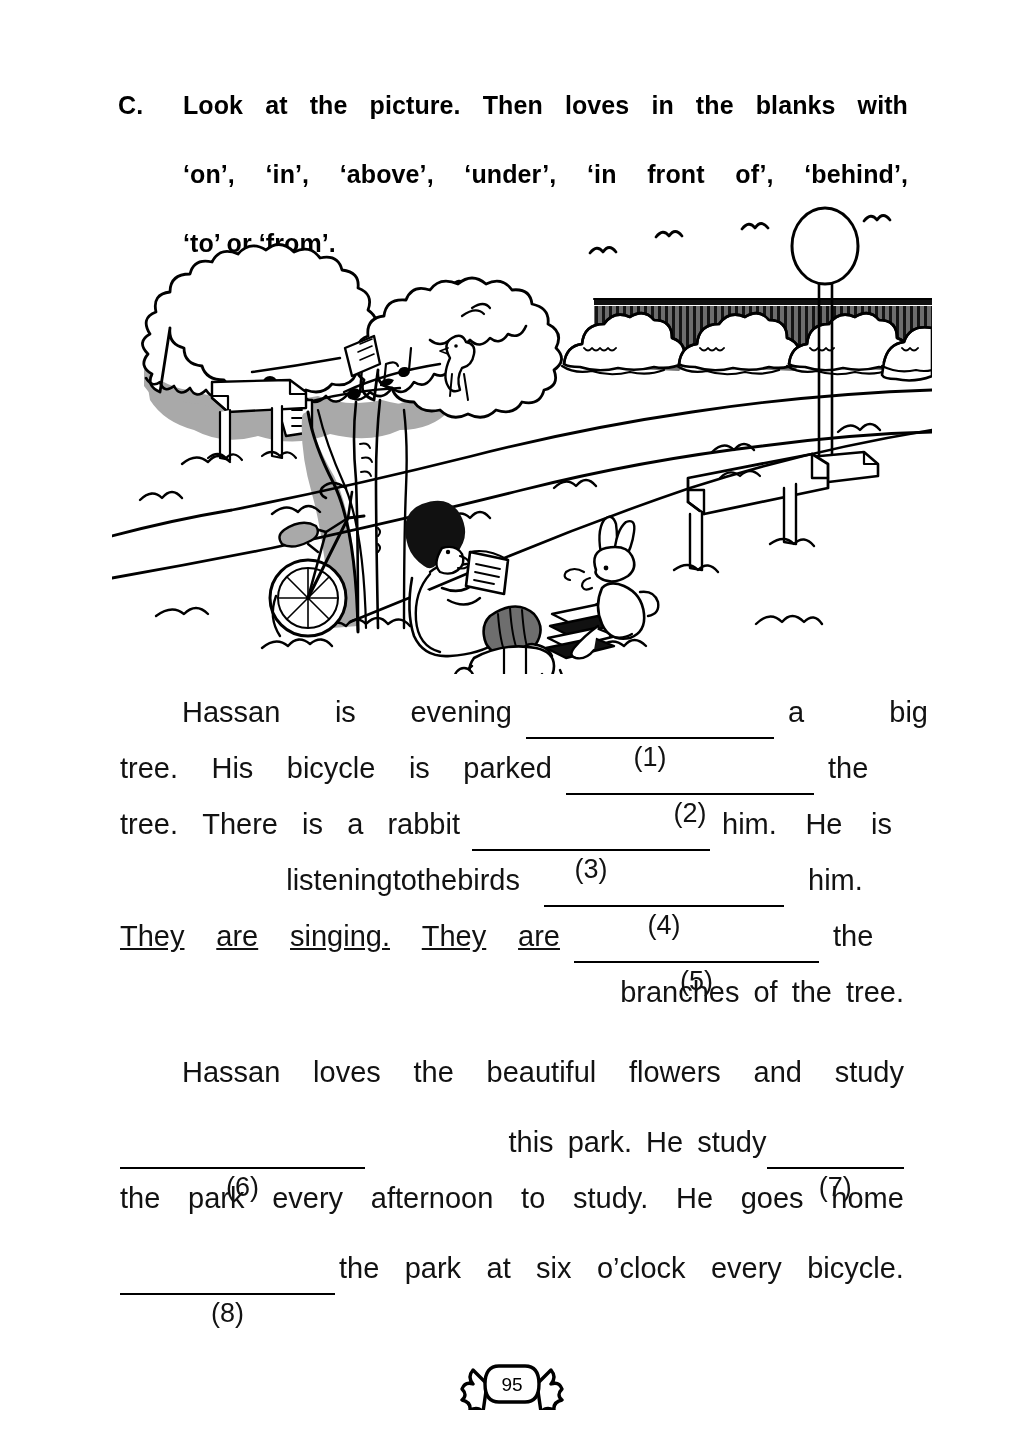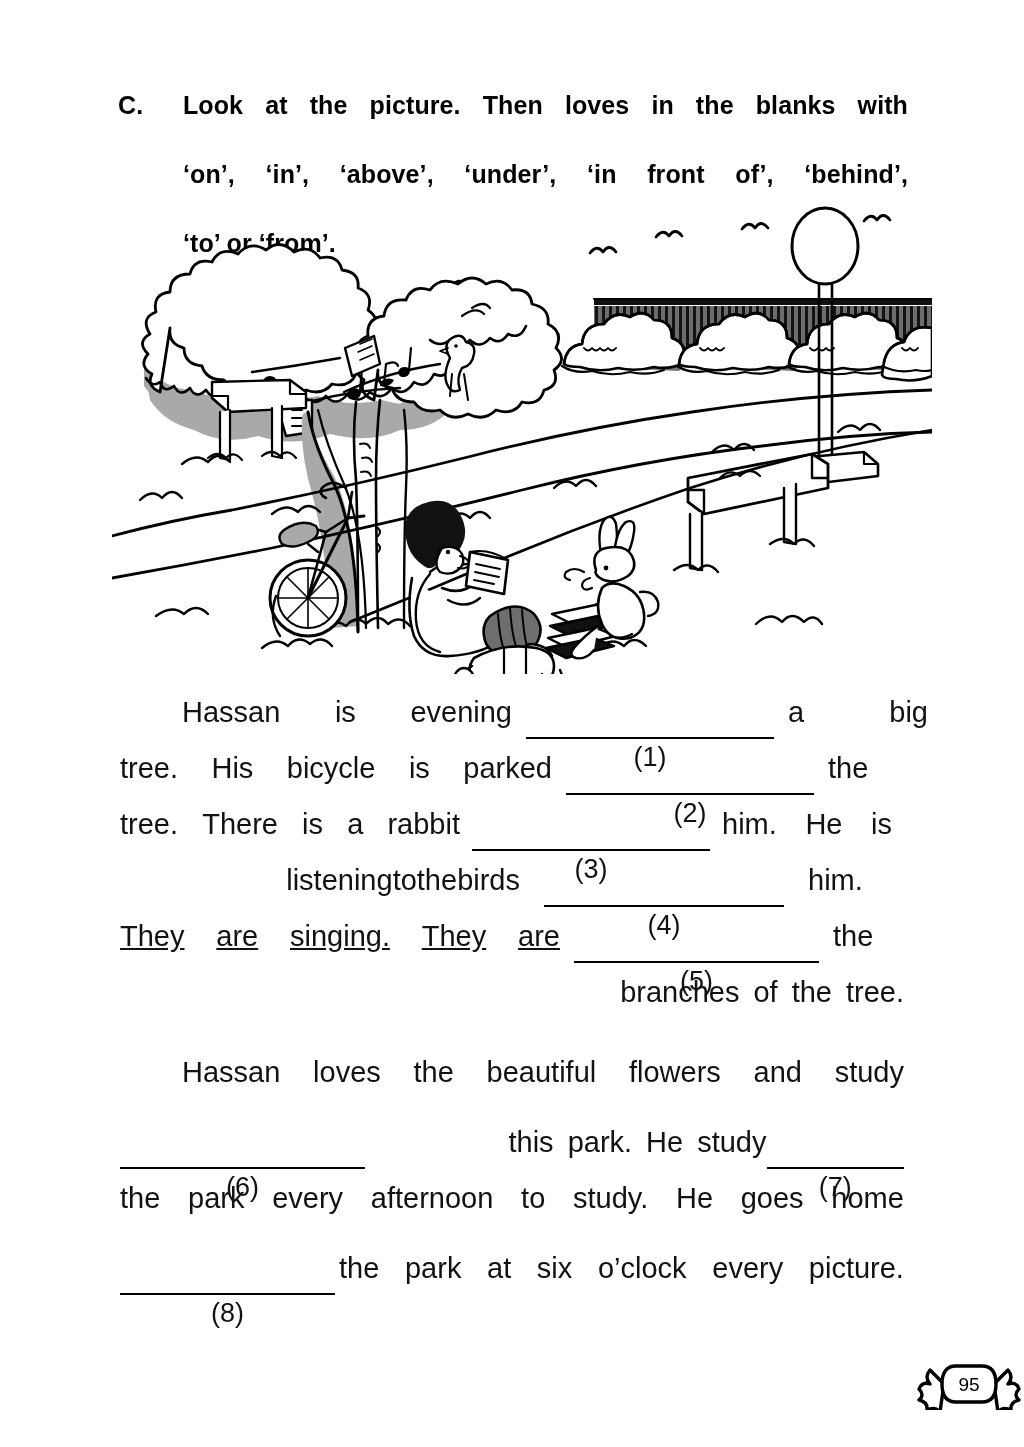--- a/index.html
+++ b/index.html
@@ -121,21 +121,21 @@
   }
   .indent { flex: 0 0 62px; }
 
   
   #page-badge {
     position: absolute;
     left: 0;
     right: 0;
     top: 1358px;
     display: flex;
-    justify-content: flex-end;
+    justify-content: center;
     align-items: center;
   }
   #page-badge svg { display: block; }
   #page-number-text {
     font-size: 19px;
     fill: #000;
     font-family: "Liberation Sans", sans-serif;
   }
 </style>
 </head>
@@ -550,21 +550,21 @@
         <span class="rule"></span>
         <span class="bnum">(8)</span>
       </span>
       <span class="seg spread" style="flex:1 1 auto;margin-left:4px;">
         <span>the</span>
         <span>park</span>
         <span>at</span>
         <span>six</span>
         <span>o’clock</span>
         <span>every</span>
-        <span>picture.</span>
+        <span>bicycle.</span>
       </span>
     </div>
   </div>
 </div>
 
 <div id="page-badge">
   <svg width="110" height="52" viewBox="0 0 110 52" xmlns="http://www.w3.org/2000/svg">
     <g fill="#fff" stroke="#000" stroke-width="3.4" stroke-linejoin="round">
 
       <path d="M30 26 L16 12 q-6 7 0 14 q-8 -3 -11 5 q6 6 0 11 q9 2 8 10 q8 -4 13 2 z"></path>

